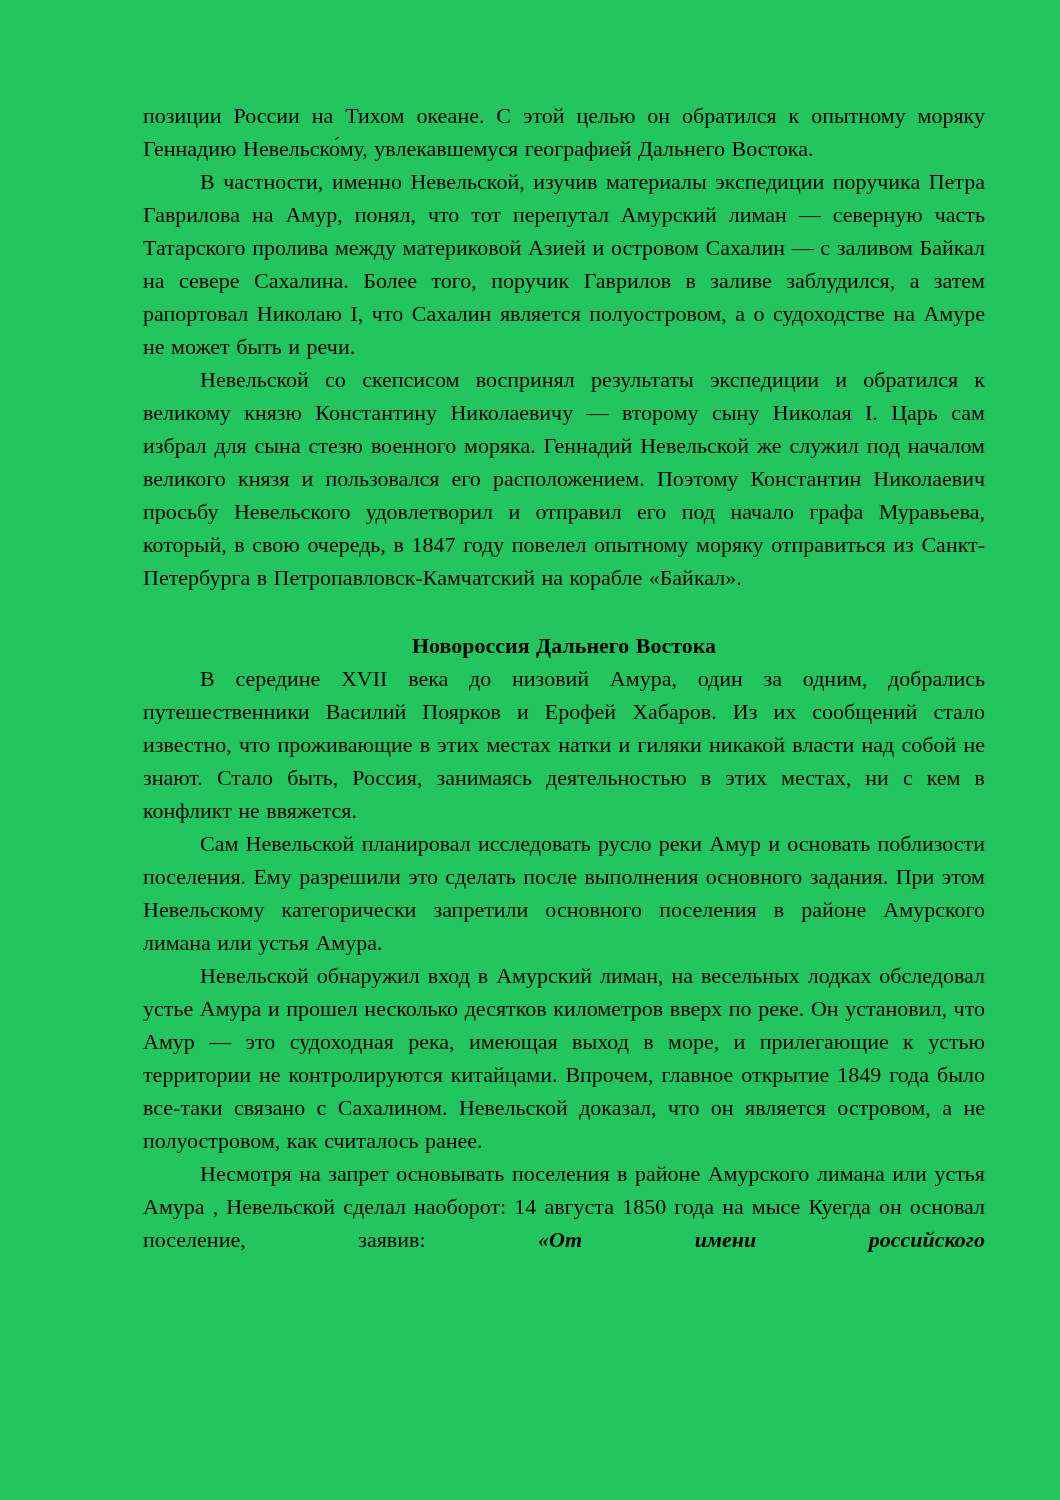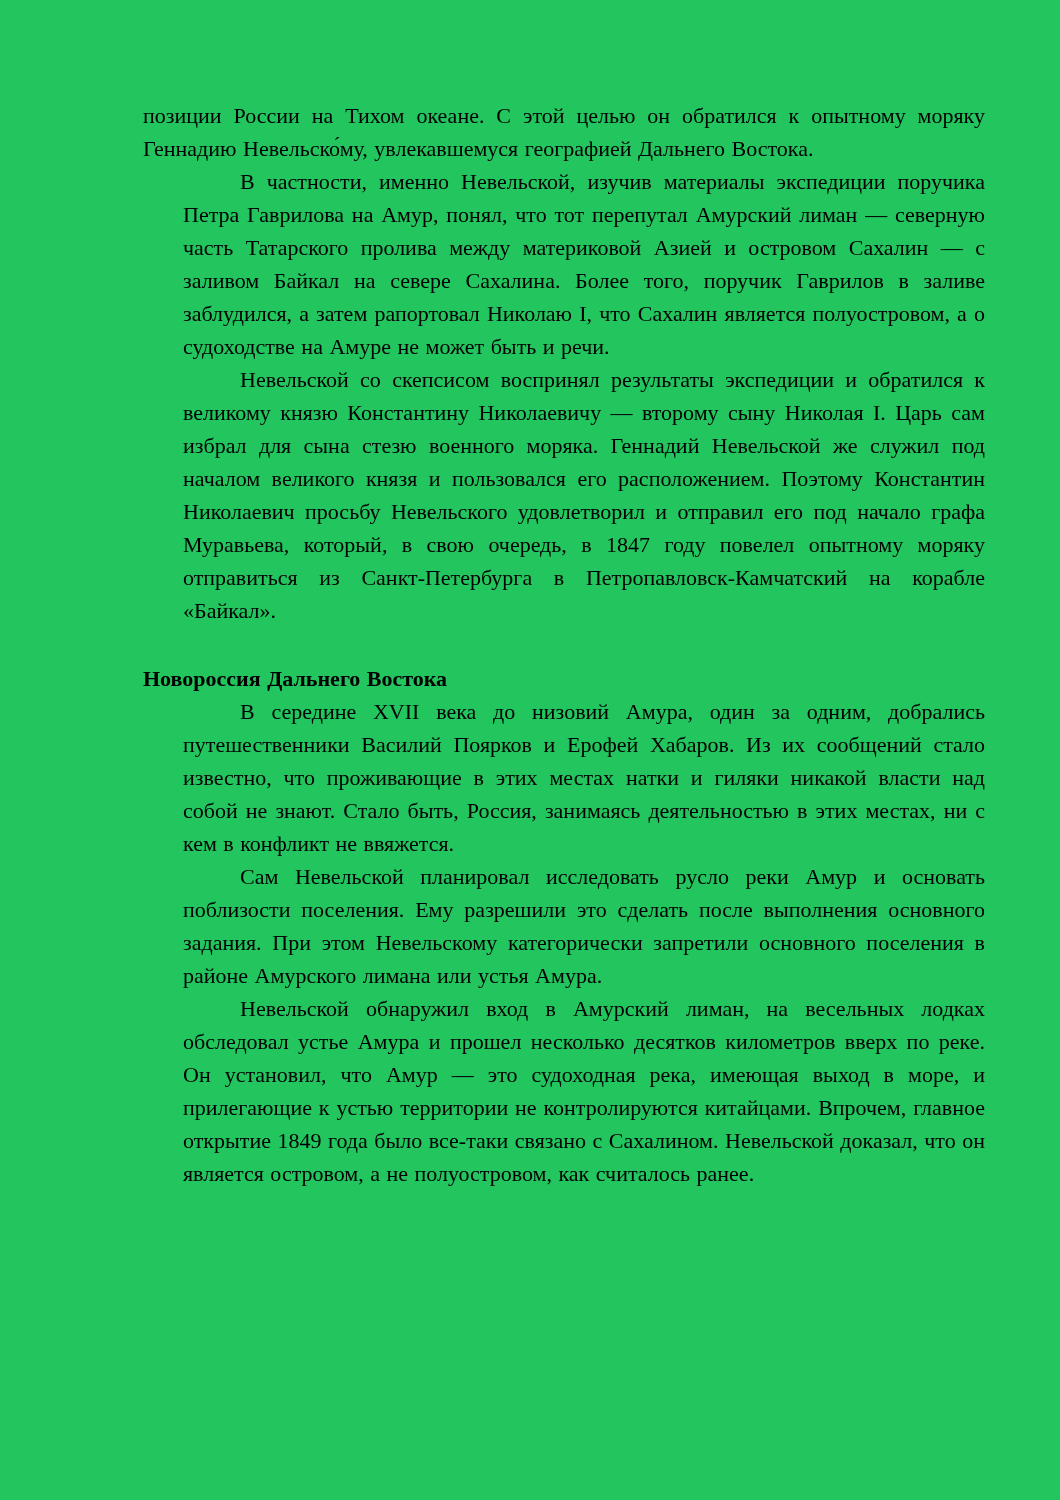--- a/index.html
+++ b/index.html
@@ -25,39 +25,39 @@
     line-height: 33px;
     text-align: justify;
     word-spacing: 1px;
   }
   .text-block p {
     margin: 0;
     padding: 0;
   }
   .text-block p.indent {
     text-indent: 57px;
-    margin-left: 40px;
   }
   .text-block p.heading {
     font-weight: bold;
     margin-top: 35px;
-    text-align: left;
+    text-align: center;
   }
   .text-block p.continues {
     text-align-last: justify;
   }
   .run-bold { font-weight: bold; }
   .run-italic { font-style: italic; }
 </style>
 </head>
 <body>
 
 <div class="page">
   <div class="text-block">
       <p><span>позиции России на Тихом океане. С этой целью он обратился к опытному моряку Геннадию Невельско́му, увлекавшемуся географией Дальнего Востока.</span></p>
       <p class="indent"><span>В частности, именно Невельской, изучив материалы экспедиции поручика Петра Гаврилова на Амур, понял, что тот перепутал Амурский лиман — северную часть Татарского пролива между материковой Азией и островом Сахалин — с заливом Байкал на севере Сахалина. Более того, поручик Гаврилов в заливе заблудился, а затем рапортовал Николаю I, что Сахалин является полуостровом, а о судоходстве на Амуре не может быть и речи.</span></p>
       <p class="indent"><span>Невельской со скепсисом воспринял результаты экспедиции и обратился к великому князю Константину Николаевичу — второму сыну Николая I. Царь сам избрал для сына стезю военного моряка. Геннадий Невельской же служил под началом великого князя и пользовался его расположением. Поэтому Константин Николаевич просьбу Невельского удовлетворил и отправил его под начало графа Муравьева, который, в свою очередь, в 1847 году повелел опытному моряку отправиться из Санкт-Петербурга в Петропавловск-Камчатский на корабле «Байкал».</span></p>
       <p class="heading"><span class="run-bold">Новороссия Дальнего Востока</span></p>
       <p class="indent"><span>В середине XVII века до низовий Амура, один за одним, добрались путешественники Василий Поярков и Ерофей Хабаров. Из их сообщений стало известно, что проживающие в этих местах натки и гиляки никакой власти над собой не знают. Стало быть, Россия, занимаясь деятельностью в этих местах, ни с кем в конфликт не ввяжется.</span></p>
       <p class="indent"><span>Сам Невельской планировал исследовать русло реки Амур и основать поблизости поселения. Ему разрешили это сделать после выполнения основного задания. При этом Невельскому категорически запретили основного поселения в районе Амурского лимана или устья Амура.</span></p>
       <p class="indent"><span>Невельской обнаружил вход в Амурский лиман, на весельных лодках обследовал устье Амура и прошел несколько десятков километров вверх по реке. Он установил, что Амур — это судоходная река, имеющая выход в море, и прилегающие к устью территории не контролируются китайцами. Впрочем, главное открытие 1849 года было все-таки связано с Сахалином. Невельской доказал, что он является островом, а не полуостровом, как считалось ранее.</span></p>
+      <p class="indent continues"><span>Несмотря на запрет основывать поселения в районе Амурского лимана или устья Амура , Невельской сделал наоборот: 14 августа 1850 года на мысе Куегда он основал поселение, заявив: </span><span class="run-bold run-italic">«От имени российского</span></p>
     </div>
 </div>
 
 </body></html>

